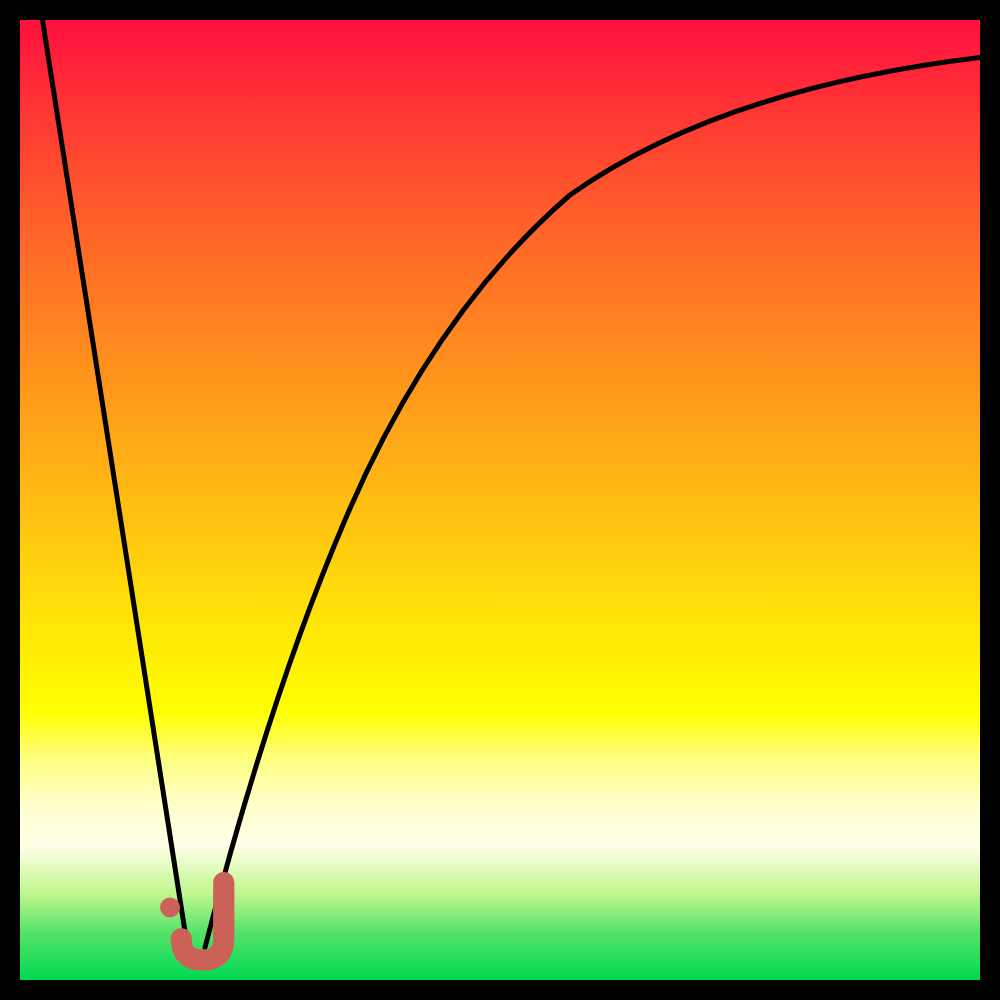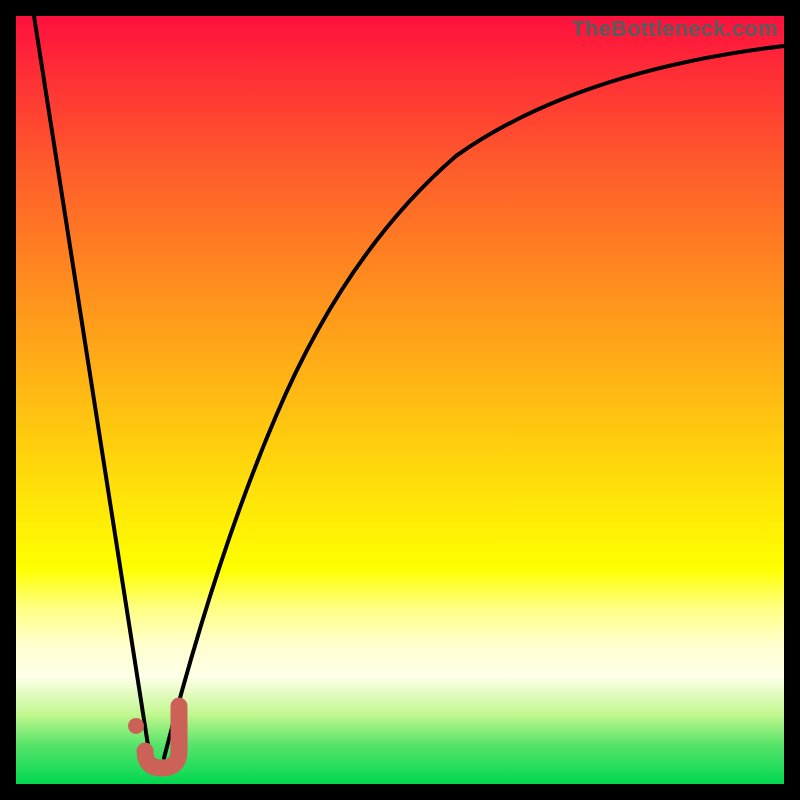--- a/index.html
+++ b/index.html
@@ -58,21 +58,20 @@
     height: 768px;
   }
 </style>
 </head>
 <body>
 
 <div class="frame">
 
   <div class="plot">
 
-    <div class="watermark">TheBottleneck.com</div>
 
     <svg class="curves" viewBox="0 0 768 768">
 
       <path d="M 18 0 L 134 742" stroke="#000" stroke-width="4" fill="none" stroke-linecap="round"></path>
 
       <path d="M 148 742
                Q 200 540 260 400
                Q 330 235 440 140
                Q 560 55 768 30" stroke="#000" stroke-width="4" fill="none" stroke-linecap="round"></path>
 

